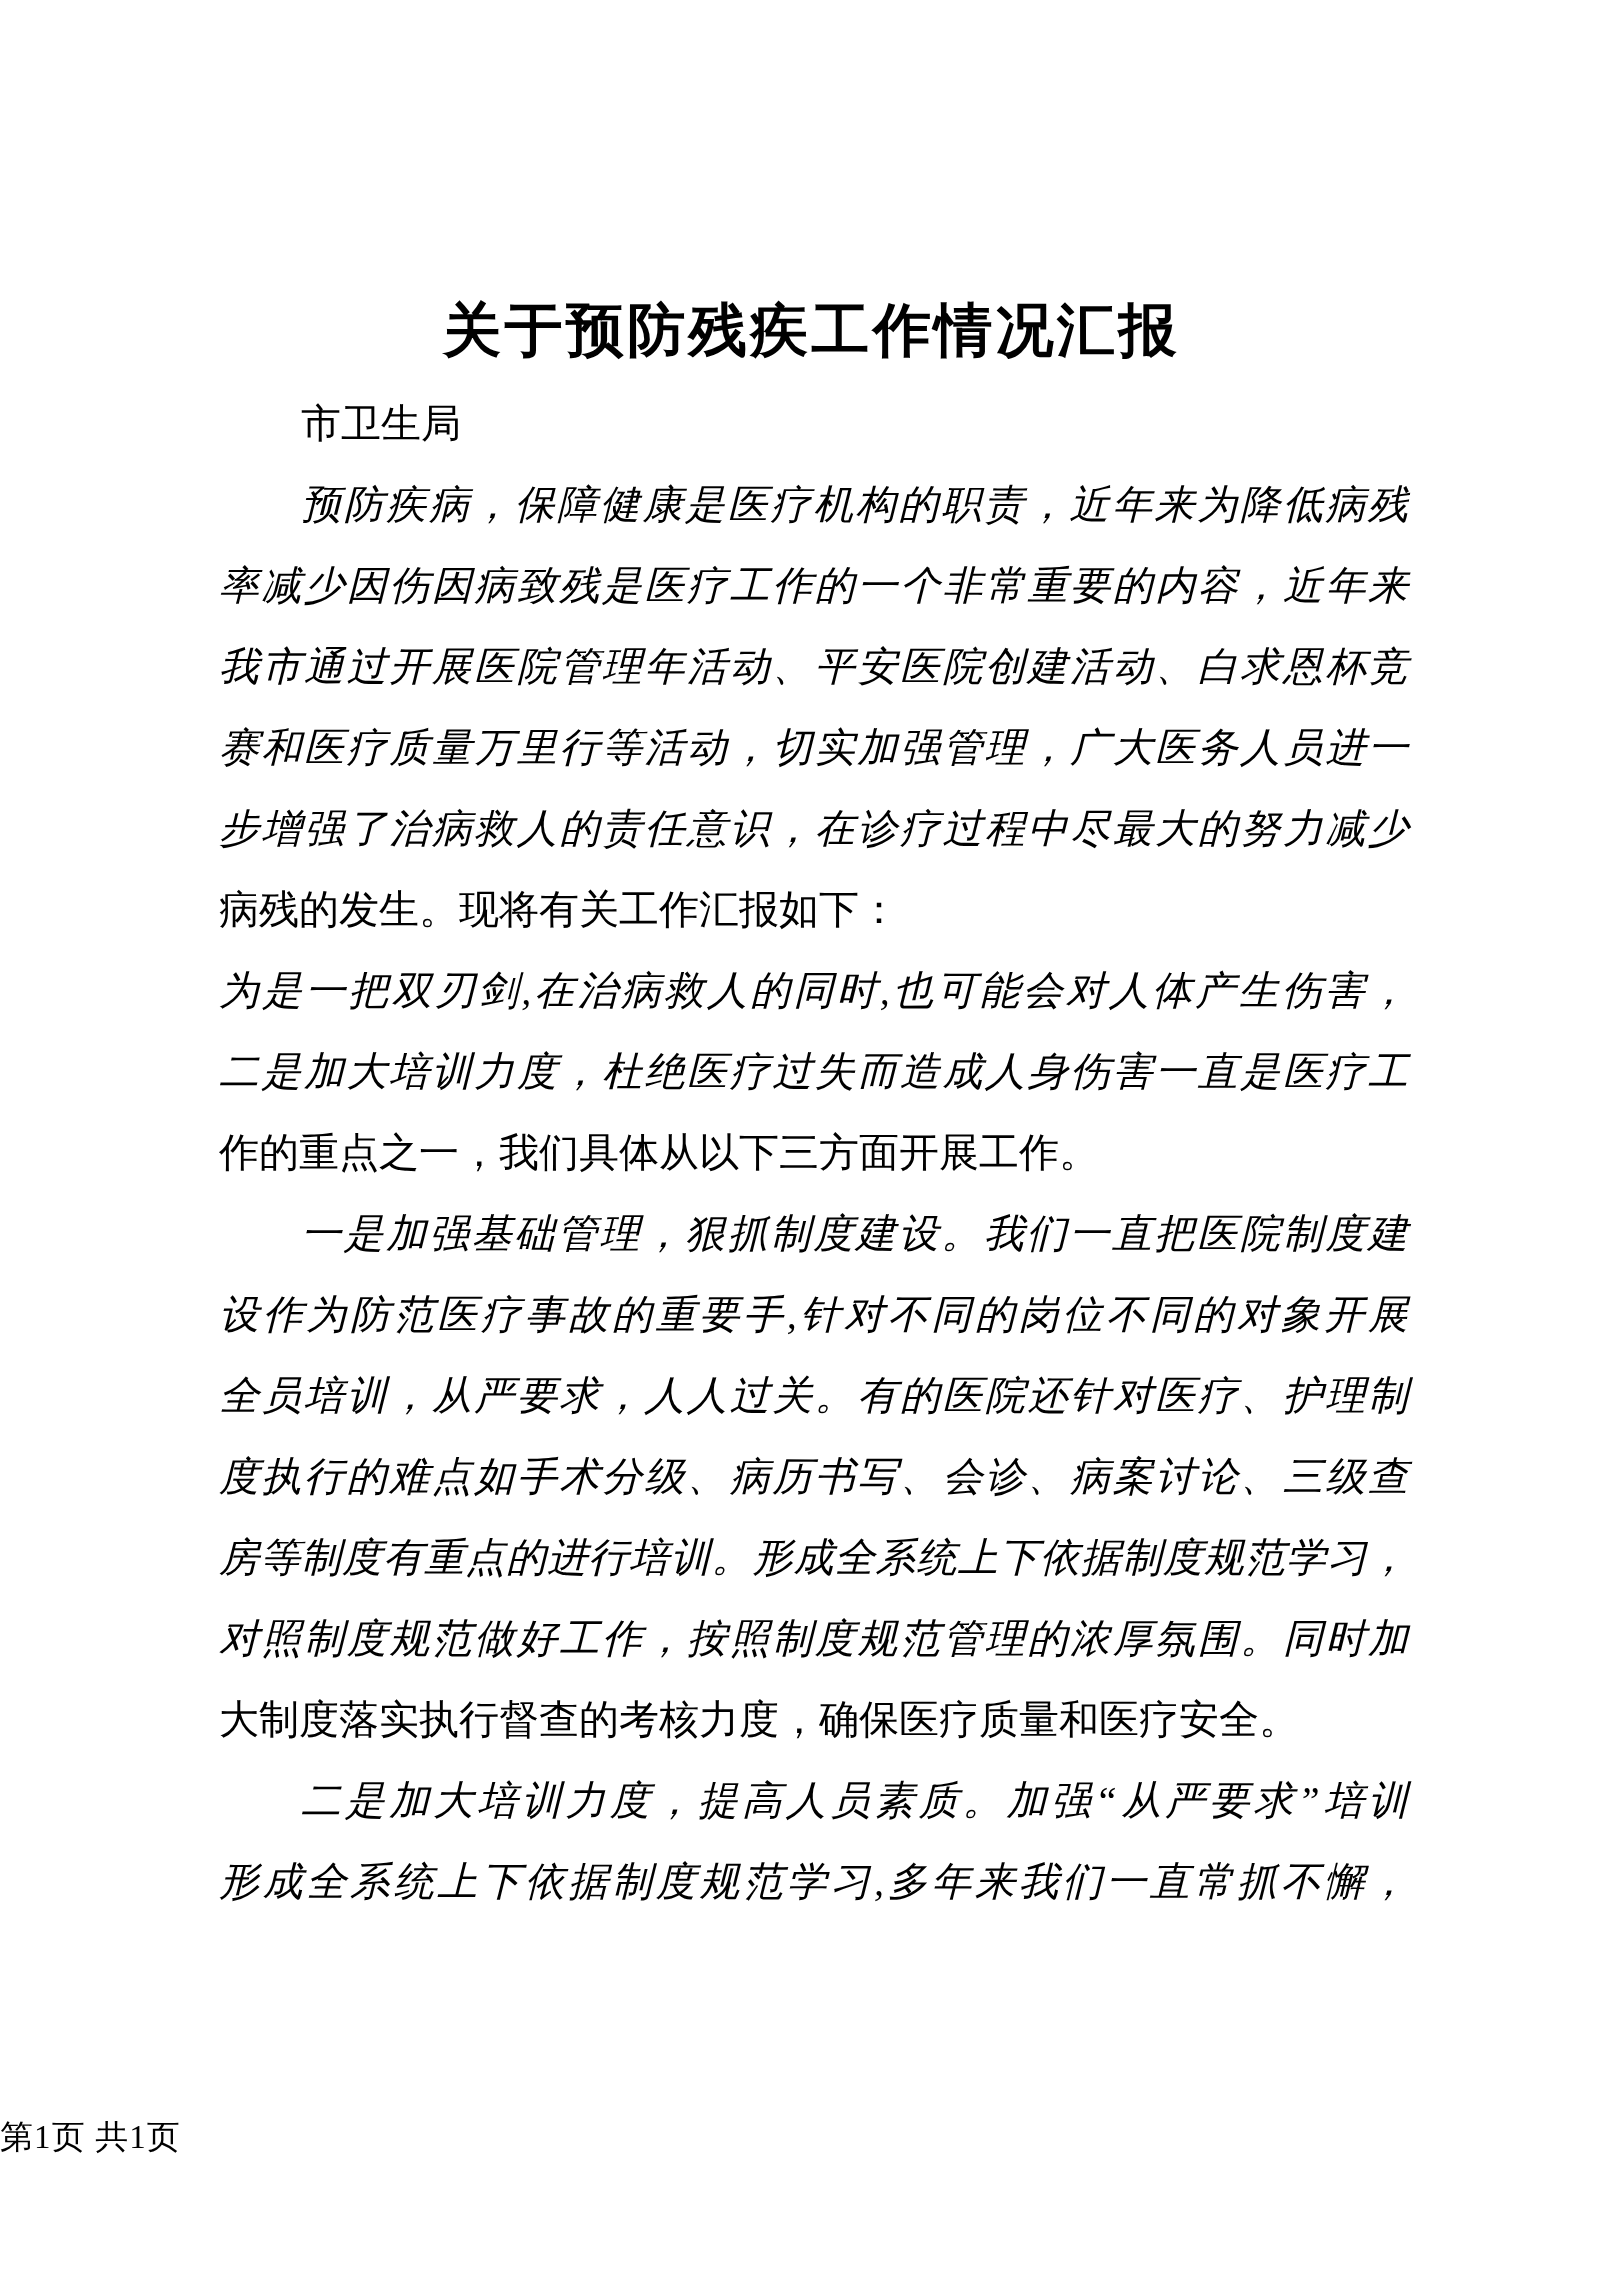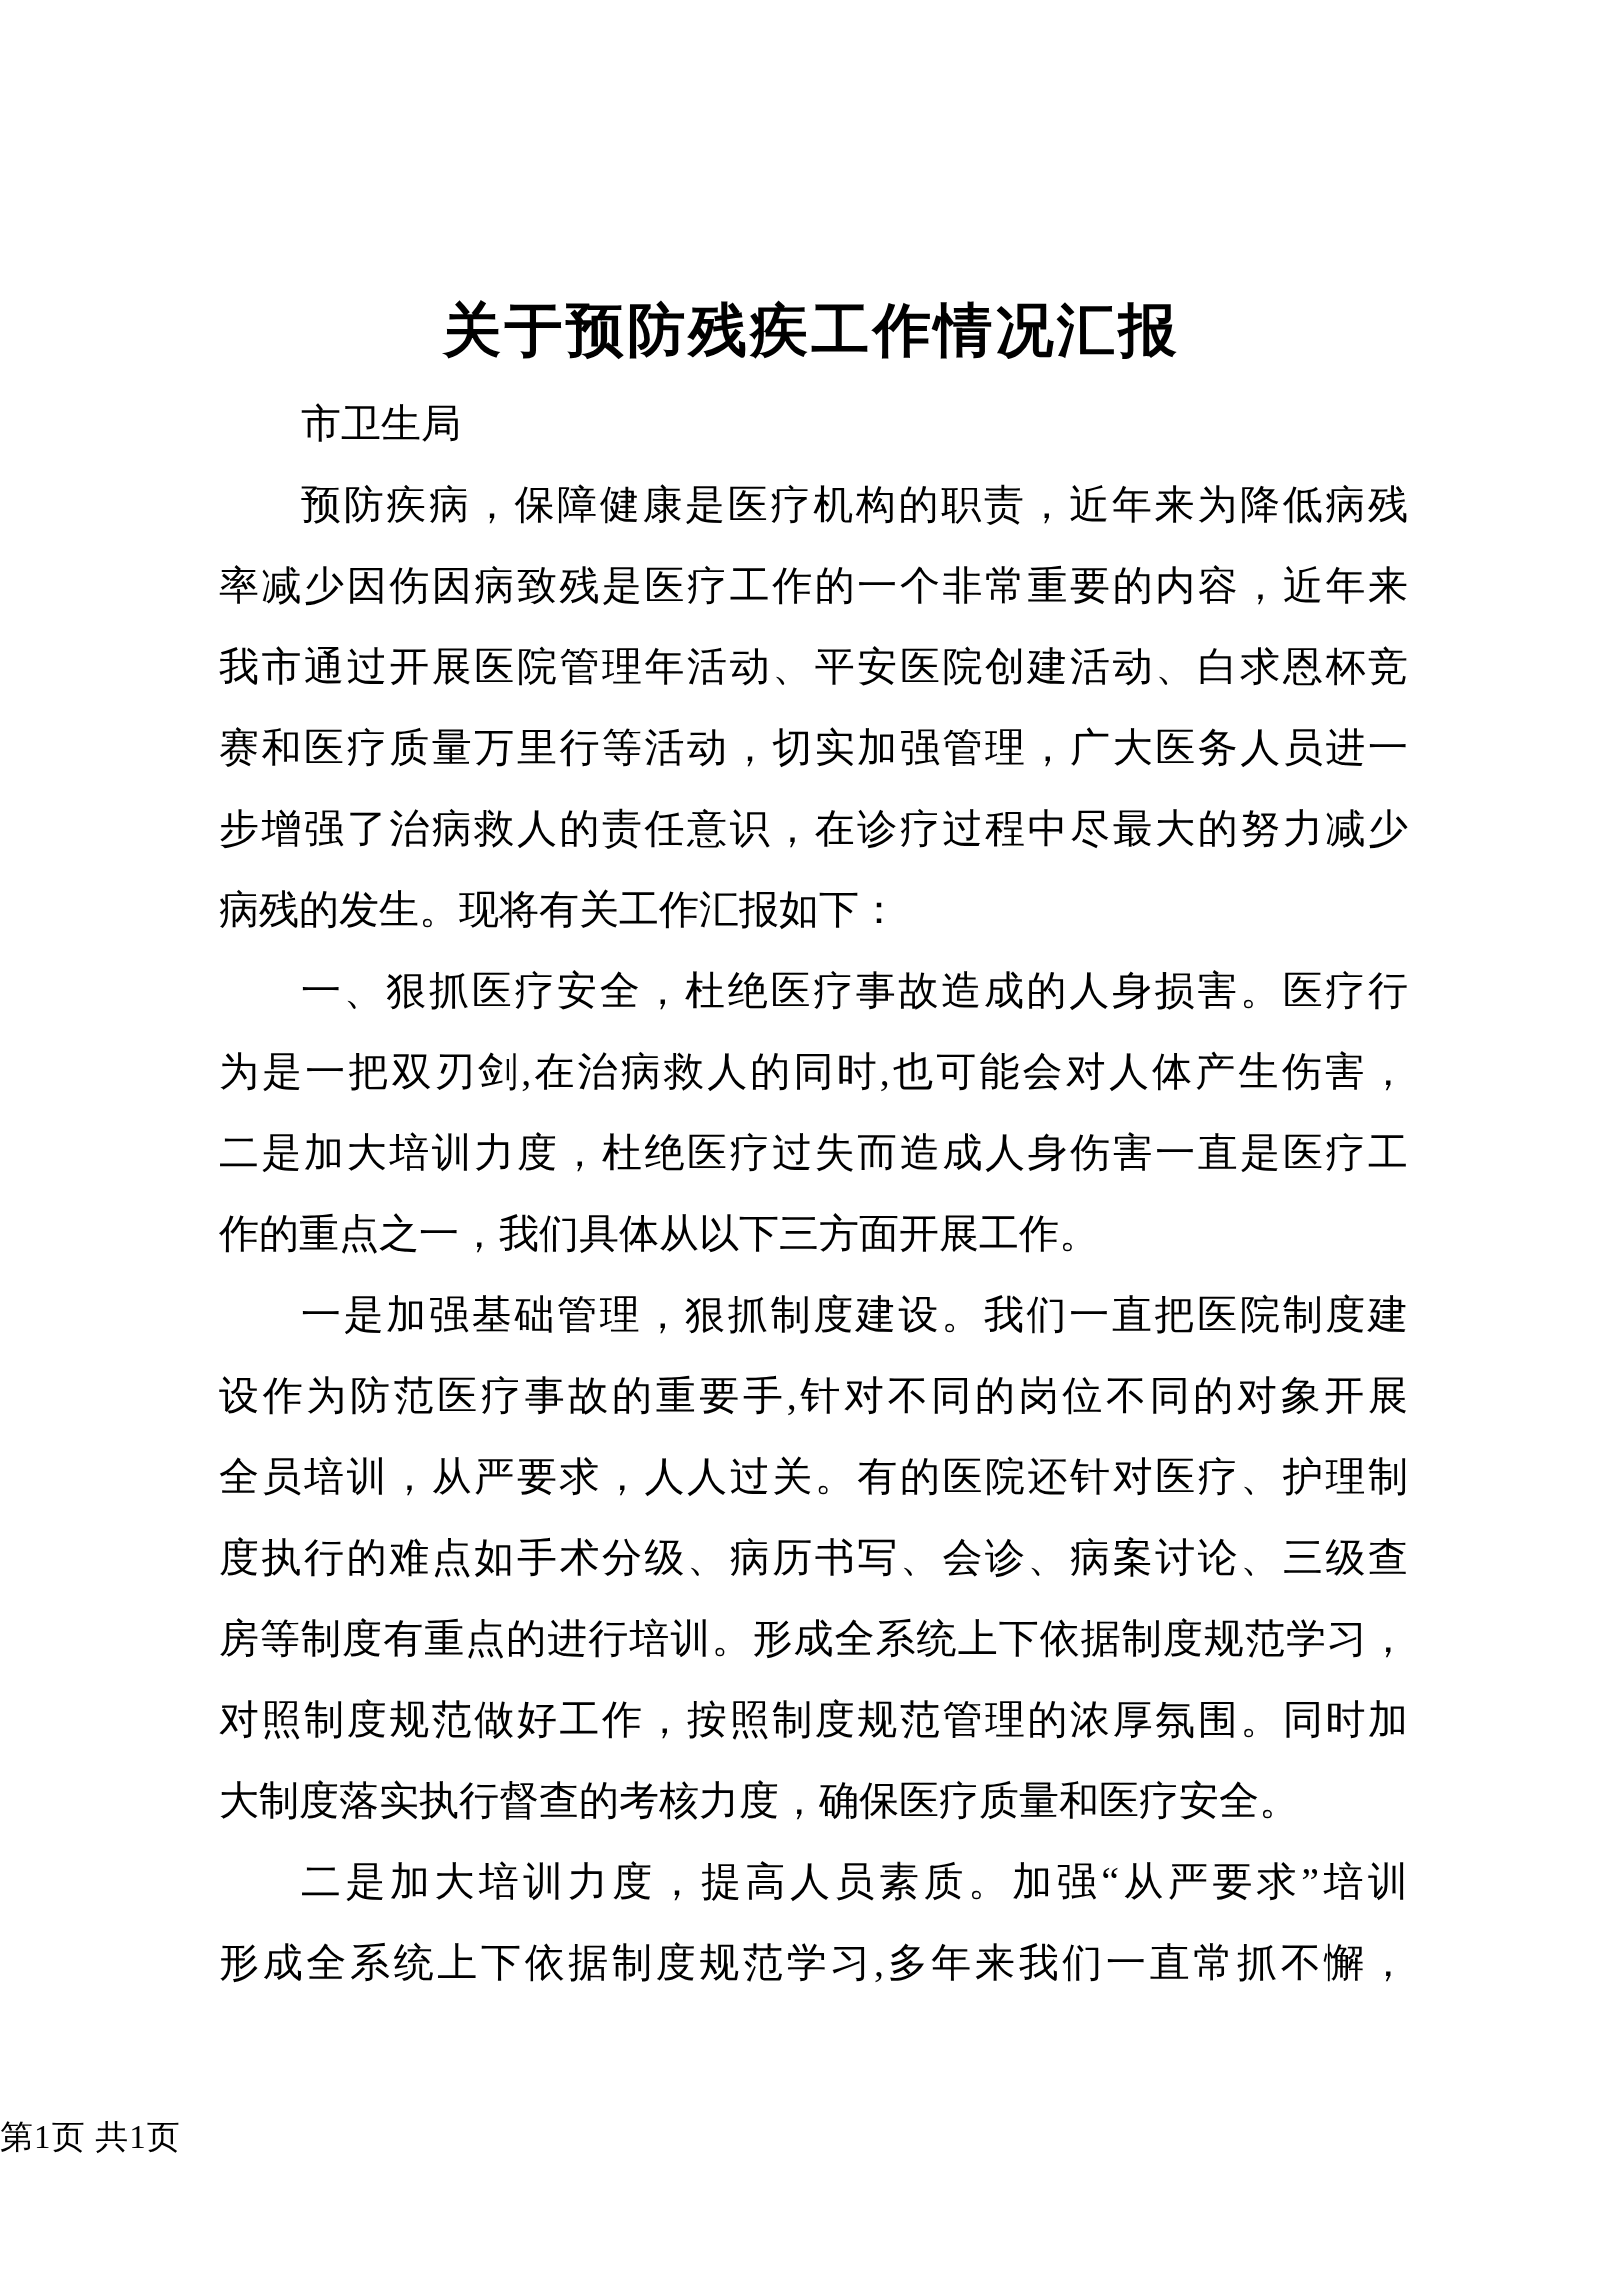--- a/index.html
+++ b/index.html
@@ -41,20 +41,21 @@
   }
   .line {
     height: 81px;
     line-height: 81px;
     font-size: 40px;
     letter-spacing: 0;
   }
   .line.fill {
     text-align: justify;
     text-align-last: justify;
+    font-style: italic;
     -moz-text-align-last: justify;
   }
   .line.tail {
     text-align: left;
     text-align-last: left;
   }
   .line.indent {
     text-indent: 82px;
   }
   .doc-footer {
@@ -80,21 +81,20 @@
       </div>
       <div class="para">
         <div class="line fill indent">预防疾病，保障健康是医疗机构的职责，近年来为降低病残</div>
         <div class="line fill">率减少因伤因病致残是医疗工作的一个非常重要的内容，近年来</div>
         <div class="line fill">我市通过开展医院管理年活动、平安医院创建活动、白求恩杯竞</div>
         <div class="line fill">赛和医疗质量万里行等活动，切实加强管理，广大医务人员进一</div>
         <div class="line fill">步增强了治病救人的责任意识，在诊疗过程中尽最大的努力减少</div>
         <div class="line tail">病残的发生。现将有关工作汇报如下：</div>
       </div>
       <div class="para">
-        <div class="line fill indent">一、狠抓医疗安全，杜绝医疗事故造成的人身损害。医疗行</div>
         <div class="line fill">为是一把双刃剑,在治病救人的同时,也可能会对人体产生伤害，</div>
         <div class="line fill">二是加大培训力度，杜绝医疗过失而造成人身伤害一直是医疗工</div>
         <div class="line tail">作的重点之一，我们具体从以下三方面开展工作。</div>
       </div>
       <div class="para">
         <div class="line fill indent">一是加强基础管理，狠抓制度建设。我们一直把医院制度建</div>
         <div class="line fill">设作为防范医疗事故的重要手,针对不同的岗位不同的对象开展</div>
         <div class="line fill">全员培训，从严要求，人人过关。有的医院还针对医疗、护理制</div>
         <div class="line fill">度执行的难点如手术分级、病历书写、会诊、病案讨论、三级查</div>
         <div class="line fill">房等制度有重点的进行培训。形成全系统上下依据制度规范学习，</div>

